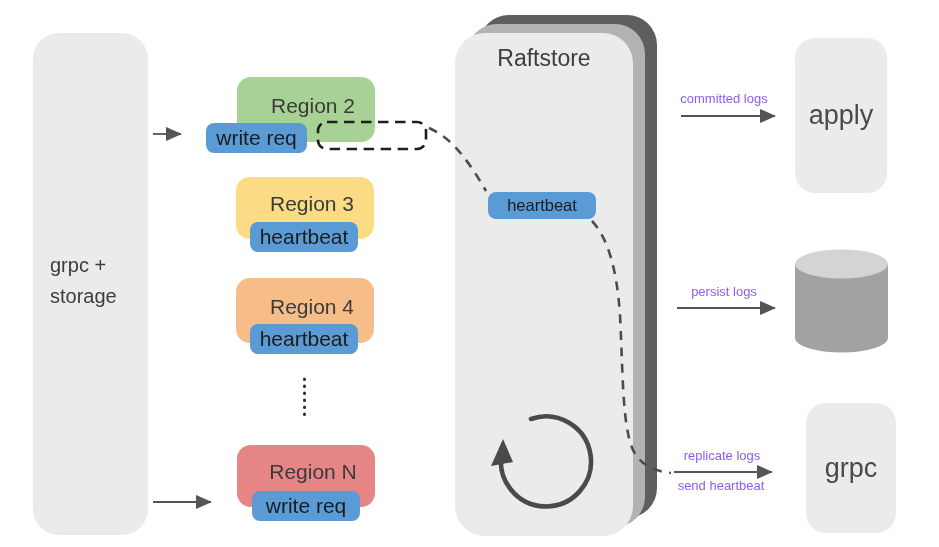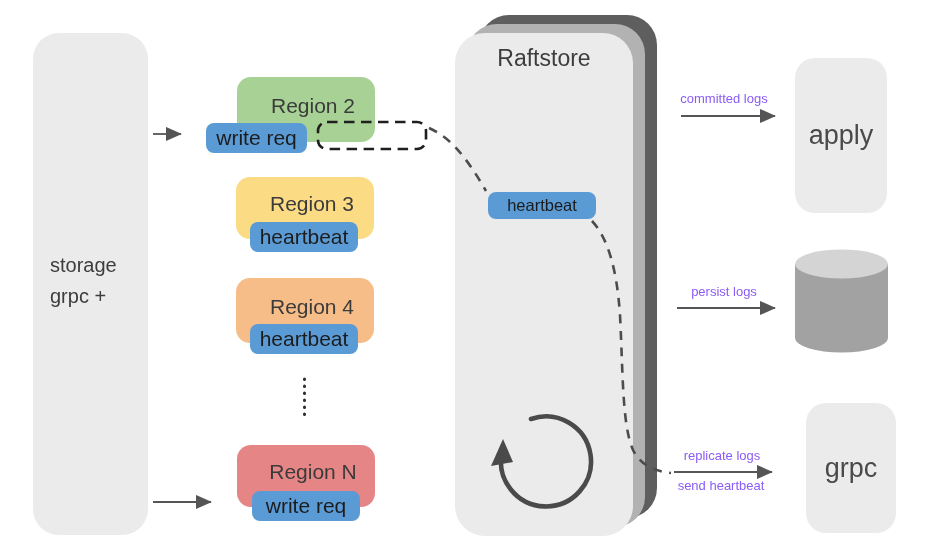--- a/index.html
+++ b/index.html
@@ -31,43 +31,43 @@
   .badge{
     background:var(--badge-blue);border-radius:8px;height:30px;display:flex;align-items:center;justify-content:center;
     font-size:21px;color:#1c1c1c;box-sizing:border-box;
   }
   .badge-write-2{left:206px;top:123px;width:101px;}
   .badge-hb-3{left:250px;top:222px;width:108px;}
   .badge-hb-4{left:250px;top:324px;width:108px;}
   .badge-write-n{left:252px;top:491px;width:108px;}
   .badge-hb-raft{left:488px;top:192px;width:108px;height:27px;font-size:16.5px;}
   
-  .apply-box{left:795px;top:38px;width:92px;height:155px;border-radius:20px;margin-top:20px;}
+  .apply-box{left:795px;top:38px;width:92px;height:155px;border-radius:20px;}
   .grpc-box{left:797px;top:403px;width:90px;height:130px;border-radius:20px;margin-left:9px;}
   .big-label{display:flex;align-items:center;justify-content:center;font-size:27px;color:#4a4a4a;}
   .rocksdb-label{left:793px;top:299px;width:97px;text-align:center;font-size:19px;color:#141414;}
   
   .arrow-label{font-size:13px;color:#8b5cf6;text-align:center;}
   .lbl-committed{left:663px;top:91px;width:122px;}
   .lbl-persist{left:664px;top:284px;width:120px;}
   .lbl-replicate{left:660px;top:448px;width:124px;}
   .lbl-sendhb{left:656px;top:478px;width:130px;}
   .poll-label{left:505px;top:449px;width:80px;text-align:center;font-size:23px;color:#3d3d3d;}
   
   .overlay{left:0;top:0;width:939px;height:547px;pointer-events:none;}
 </style>
 </head>
 <body>
 
 <div class="stage">
 
   <div class="abs panel left-panel"></div>
   <div class="abs left-label">
+    <div>grpc +</div>
     <div>storage</div>
-    <div>grpc +</div>
   </div>
 
   <div class="abs stack stack-back"></div>
   <div class="abs stack stack-mid"></div>
   <div class="abs stack stack-front"></div>
   <div class="abs raft-title">Raftstore</div>
 
   <div class="abs region region-2">
     <span>Region 2</span>
   </div>

